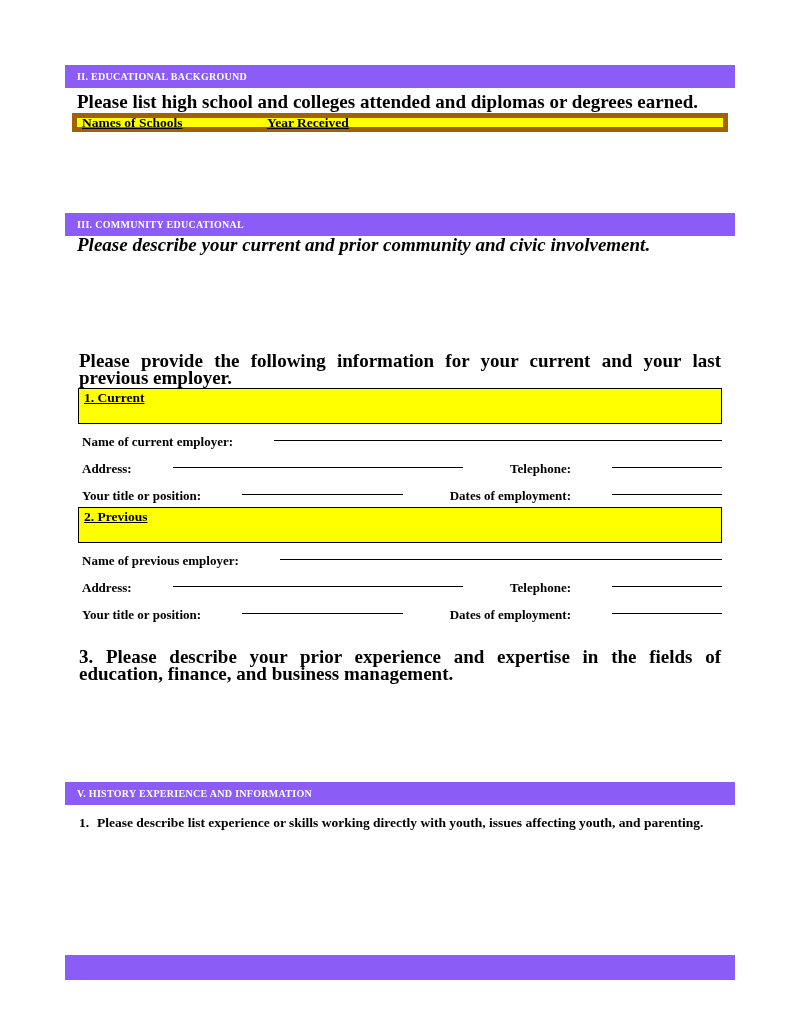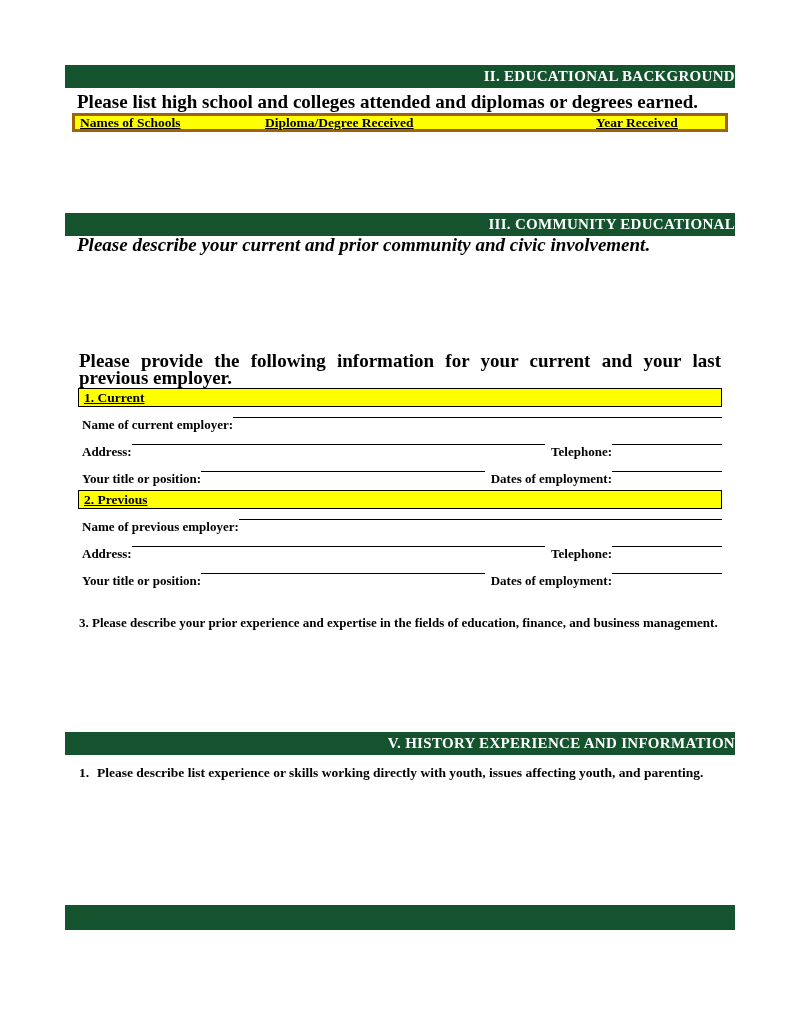--- a/index.html
+++ b/index.html
@@ -11,81 +11,81 @@
     font-weight: bold;
     color: #000;
     overflow: hidden;
   }
   .doc {
     width: 670px;
     margin: 65px auto 0;
   }
   
   .bar {
-    background: #14532d;
+    background: #8b5cf6;
     color: #fff;
     height: 23px;
     line-height: 23px;
     padding-left: 12px;
-    font-size: 15px;
+    font-size: 10px;
     letter-spacing: 0.3px;
-    text-align: right;
   }
   .bar.empty { padding: 0; height: 25px; }
 
   .inst {
     font-size: 19px;
     padding: 5px 12px 0 12px;
     line-height: 17px;
   }
   .inst.wide { padding: 15px 14px 0 14px; text-align: justify; }
 
   
   .cols {
     display: flex;
     align-items: center;
     background: #ffff00;
-    border: 3px solid #a16207;
+    border: 5px solid #a16207;
     margin: 3px 7px 0 7px;
     height: 19px;
     font-size: 13.5px;
   }
   .cols span { text-decoration: underline; }
   .col1 { width: 190px; padding-left: 5px; }
   .col2 { width: 331px; }
 
   
   .yhead {
     background: #ffff00;
     border: 1px solid #000;
     margin: 2px 13px 0 13px;
-    height: 19px;
+    height: 36px;
     line-height: 17px;
     padding-left: 5px;
     font-size: 13.5px;
   }
   .yhead span { text-decoration: underline; }
 
   
   .frow {
     display: flex;
-    align-items: flex-start;
+    align-items: center;
     margin: 11px 13px 0 13px;
     font-size: 13px;
     line-height: 16px;
+    gap: 41px;
   }
   .frow.first { margin-top: 10px; }
   .lbl { white-space: nowrap; padding-left: 4px; }
   .lbl.second { padding-left: 6px; }
   .line { border-bottom: 1.5px solid #000; margin-bottom: 3px; }
   .grow { flex: 1 1 auto; }
   .short { width: 110px; flex: 0 0 auto; }
 
   .para {
-    font-size: 13px;
+    font-size: 19px;
     line-height: 16.5px;
     padding: 0 14px;
     text-align: justify;
   }
   .para.q3 { margin-top: 26px; }
 
   .hang {
     display: flex;
     margin-top: 9px;
     padding: 0 14px;
@@ -106,21 +106,20 @@
 <body>
 
 <div class="doc">
 
   <div class="bar">
     <span>II. EDUCATIONAL BACKGROUND</span>
   </div>
   <div class="inst">Please list high school and colleges attended and diplomas or degrees earned.</div>
   <div class="cols">
     <span class="col1">Names of Schools</span>
-    <span class="col2">Diploma/Degree Received</span>
     <span class="col3">Year Received</span>
   </div>
   <div class="sp81"></div>
 
   <div class="bar">
     <span>III. COMMUNITY EDUCATIONAL</span>
   </div>
   <div class="inst" style="padding-top:0;font-style:italic;">Please describe your current and prior community and civic involvement.</div>
   <div class="sp84"></div>
 

